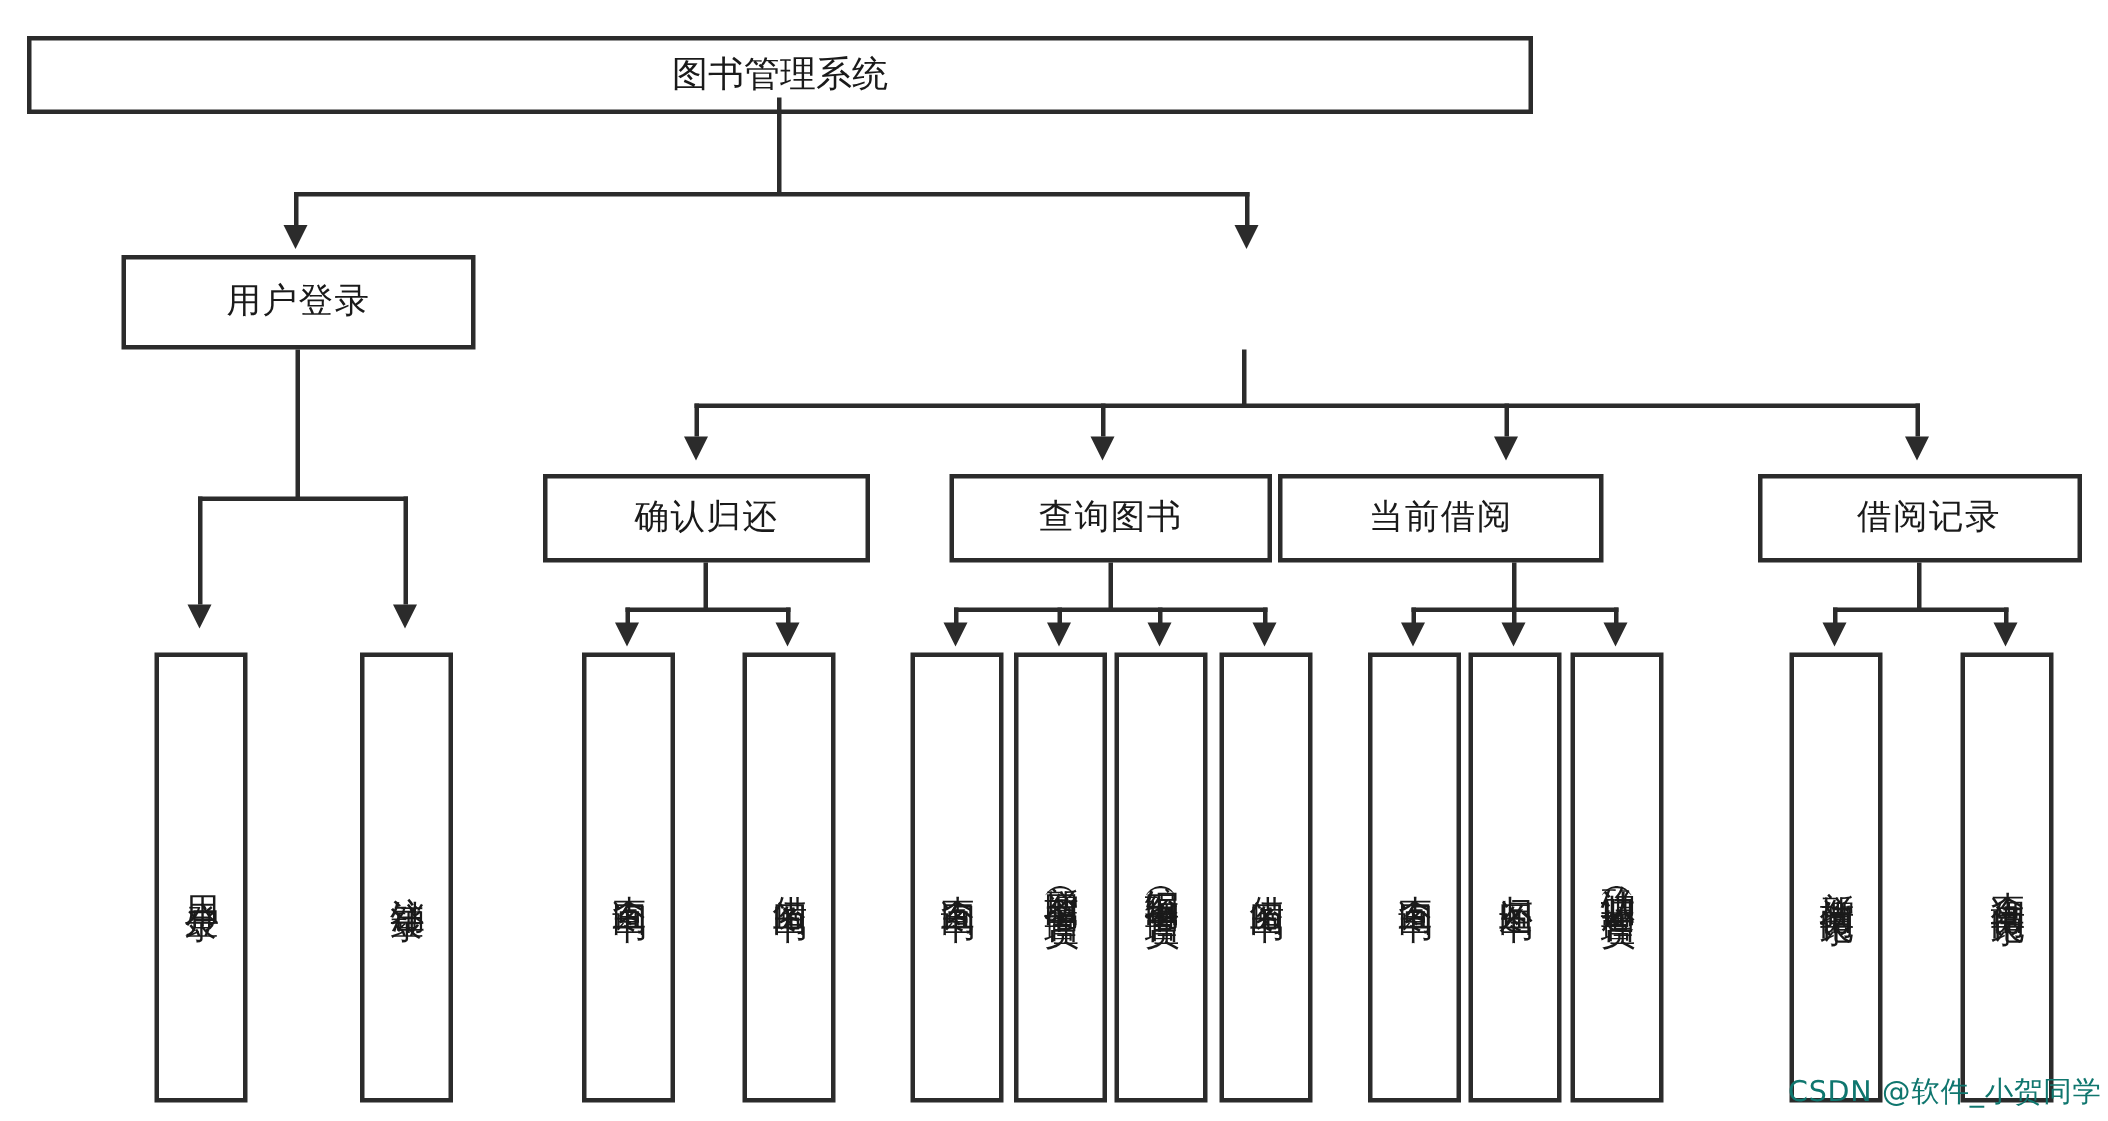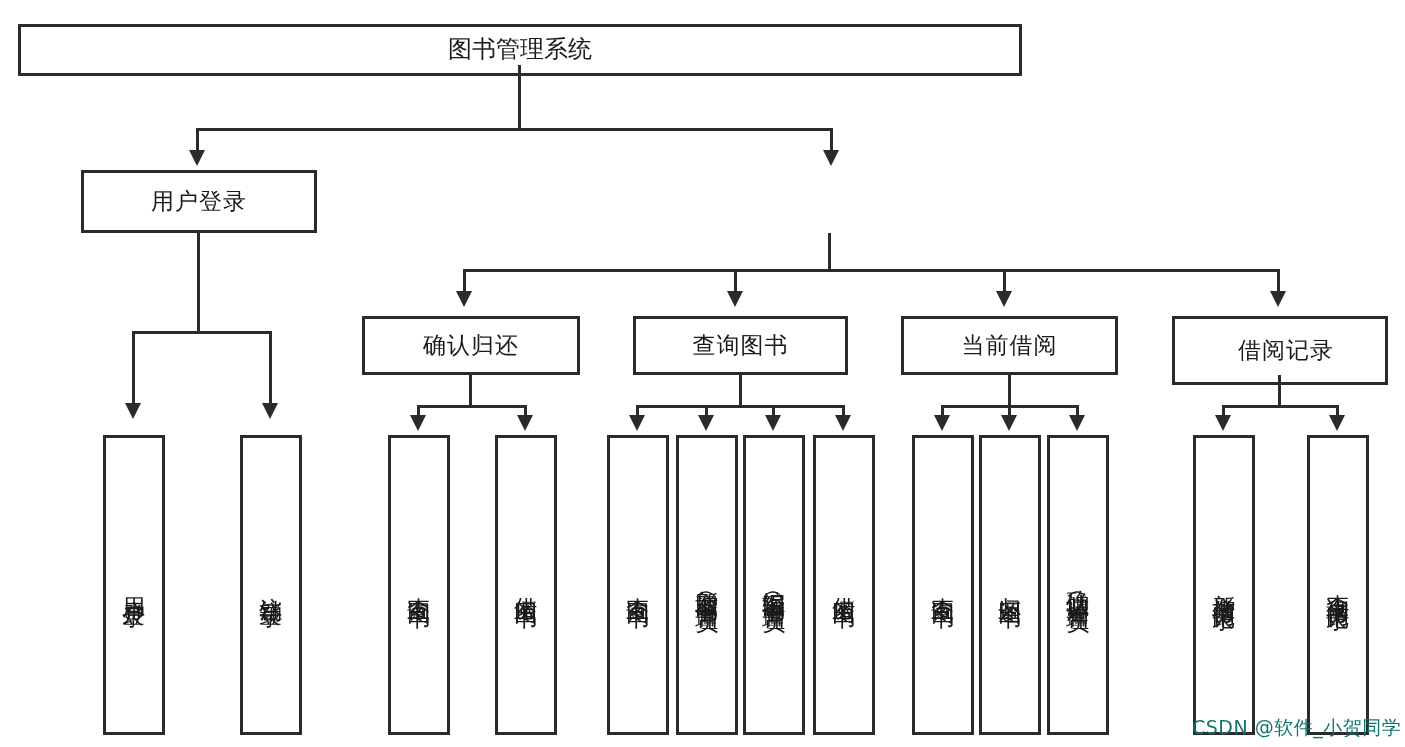--- a/index.html
+++ b/index.html
@@ -110,24 +110,24 @@
   <div class="arrow" style="left:727px; top:291px;"></div>
   <div class="arrow" style="left:996px; top:291px;"></div>
   <div class="arrow" style="left:1270px; top:291px;"></div>
 
   <div class="node h" style="left:362px; top:316px; width:218px; height:59px;">
     <span>确认归还</span>
   </div>
   <div class="node h" style="left:633px; top:316px; width:215px; height:59px;">
     <span>查询图书</span>
   </div>
-  <div class="node h" style="left:901px; top:316px; width:217px; height:59px;">
+  <div class="node h" style="left:852px; top:316px; width:217px; height:59px;">
     <span>当前借阅</span>
   </div>
-  <div class="node h" style="left:1172px; top:316px; width:216px; height:69px;padding-left:12px;">
+  <div class="node h" style="left:1172px; top:316px; width:216px; height:59px;padding-left:12px;">
     <span>借阅记录</span>
   </div>
 
   <div class="line" style="left:469px; top:375px; width:3px; height:32px;"></div>
   <div class="line" style="left:417px; top:405px; width:110px; height:3px;"></div>
   <div class="line" style="left:417px; top:405px; width:3px; height:12px;"></div>
   <div class="line" style="left:524px; top:405px; width:3px; height:12px;"></div>
   <div class="arrow" style="left:410px; top:415px;"></div>
   <div class="arrow" style="left:517px; top:415px;"></div>
 

